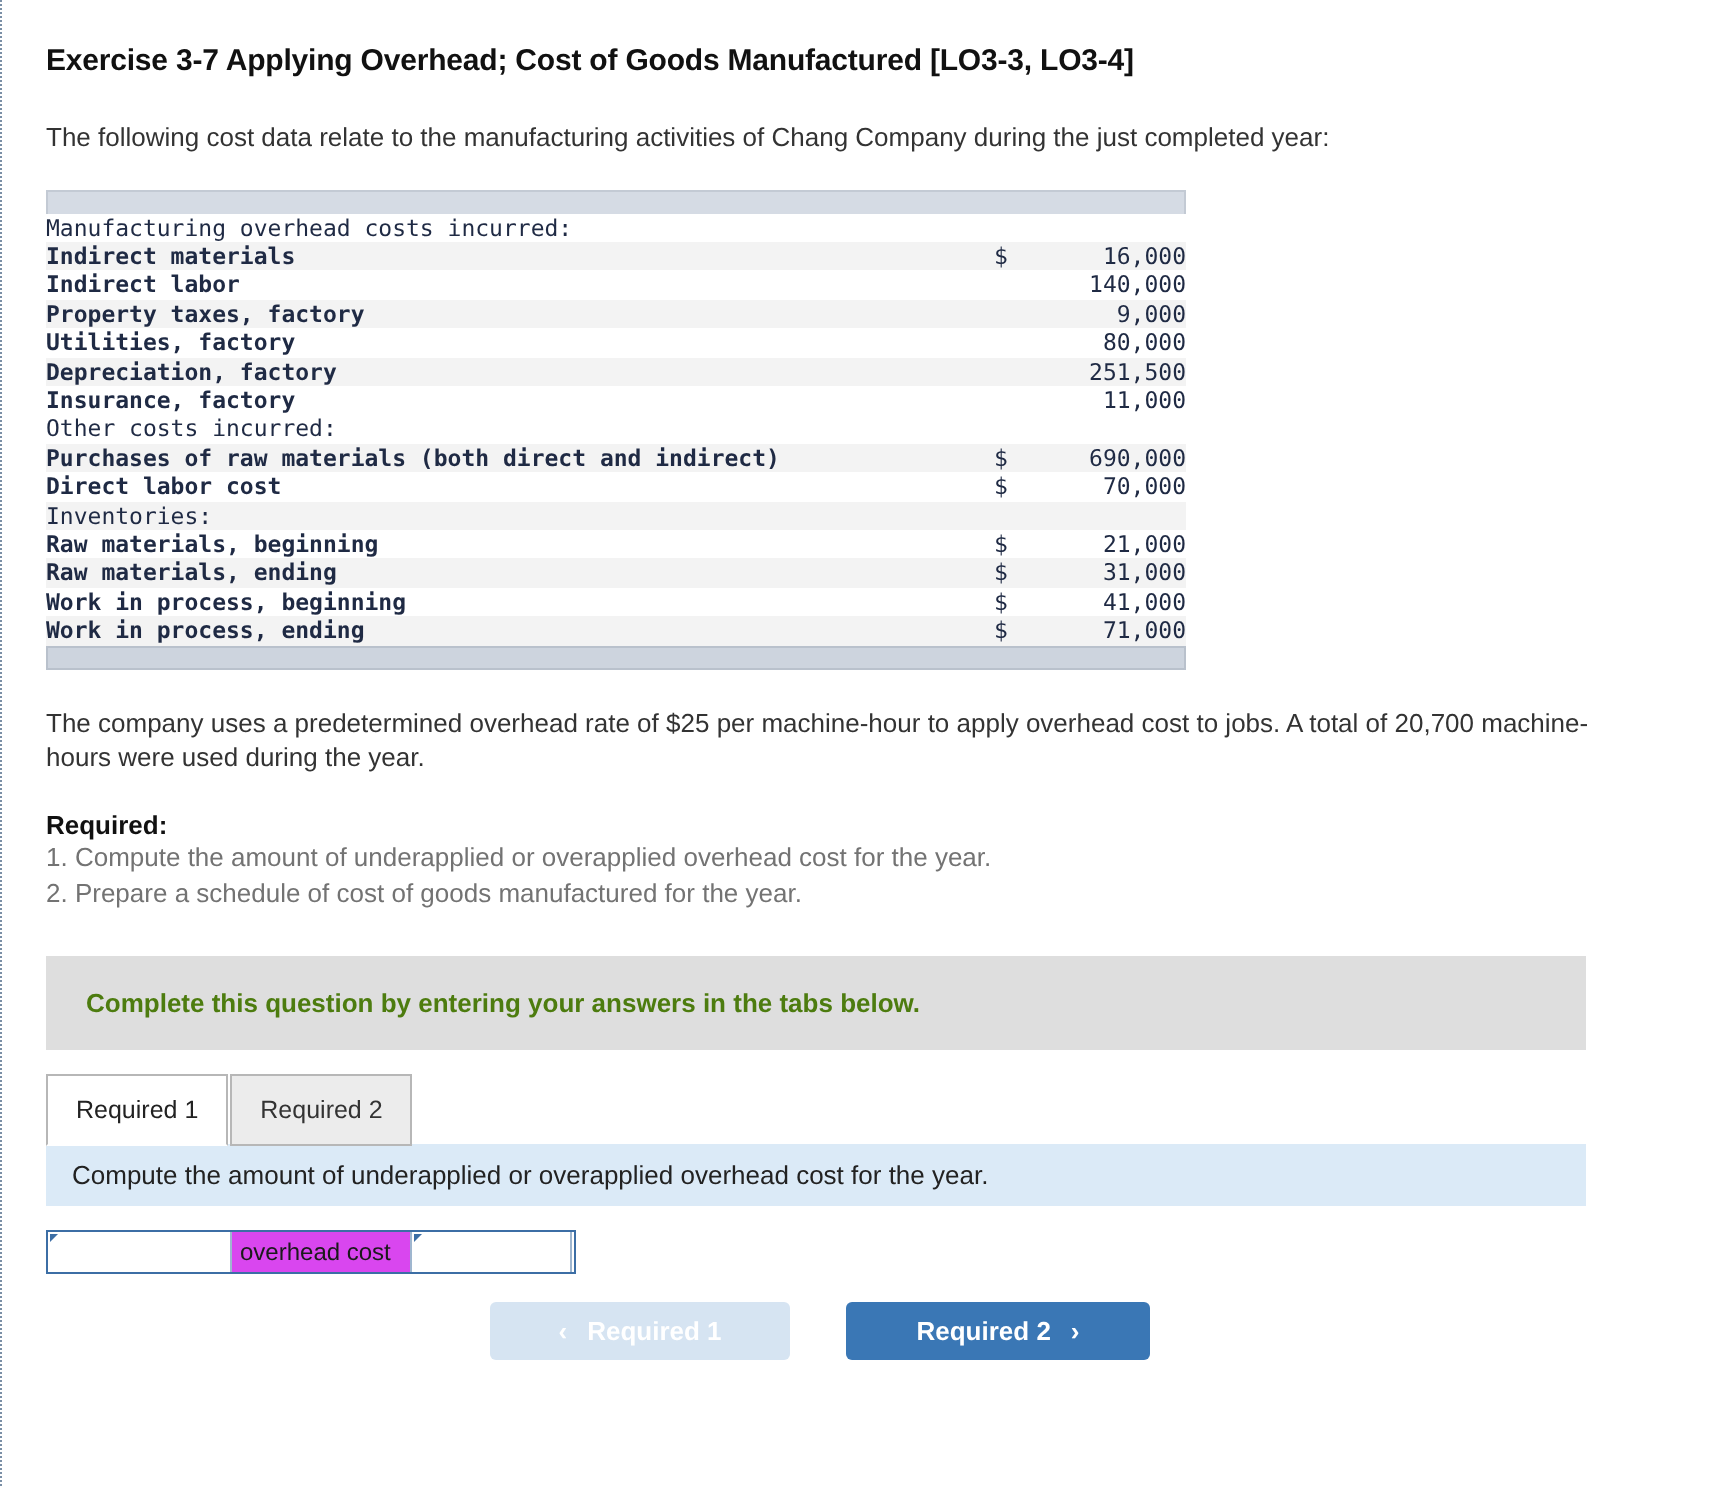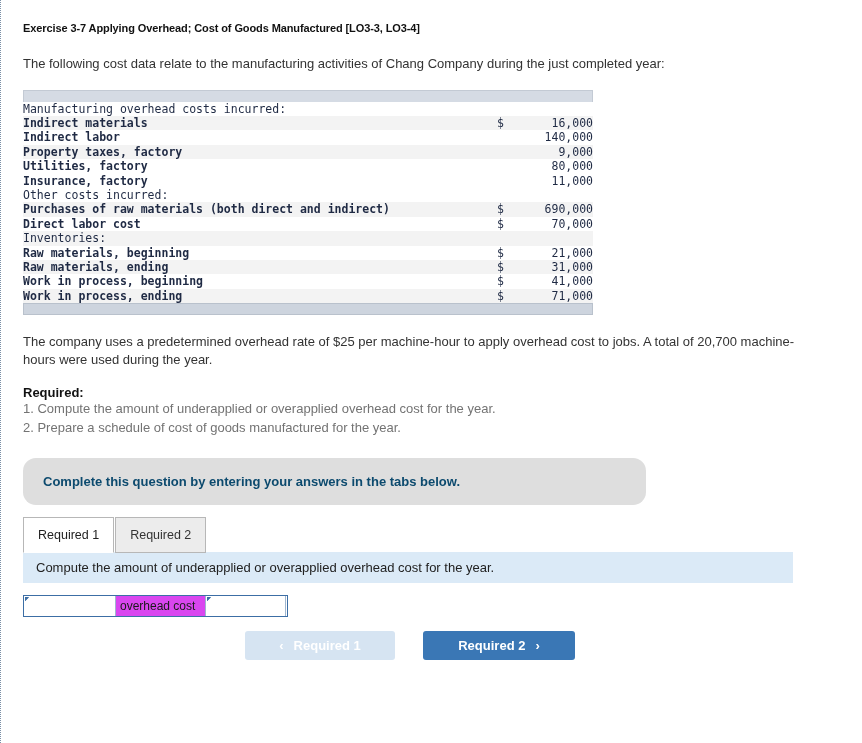--- a/index.html
+++ b/index.html
@@ -24,21 +24,21 @@
     box-sizing: border-box;
     border-left: 1px dotted #7a8fa6;
     padding-left: 10px;
   }
   .inner {
     padding: 0 12px 0 12px;
   }
 
   
   .ex-title {
-    font-size: 11px;
+    font-size: 15px;
     font-weight: bold;
     color: #111111;
     margin: 22px 0 0 0;
     letter-spacing: -0.1px;
   }
 
   
   .intro {
     font-size: 13px;
     color: #333333;
@@ -115,31 +115,30 @@
   }
   .req-line {
     font-size: 13px;
     color: #737373;
     line-height: 1.42;
   }
 
   
   .gray-band {
     margin-top: 21px;
-    width: 623px;
+    width: 770px;
     height: 47px;
     background: #dedede;
     display: flex;
     align-items: center;
     padding-left: 20px;
     box-sizing: border-box;
     font-weight: bold;
     font-size: 13px;
-    color: #0c4a6e;
-    border-radius: 13px;
+    color: #4d7c0f;
   }
 
   
   .tabs {
     margin-top: 12px;
     display: flex;
     align-items: flex-end;
     height: 36px;
     position: relative;
     z-index: 2;
@@ -294,20 +293,25 @@
             <tr class="r-even">
               <td class="lbl indent2">Property taxes, factory</td>
               <td class="cur"></td>
               <td class="amt">9,000</td>
             </tr>
             <tr class="r-odd">
               <td class="lbl indent2">Utilities, factory</td>
               <td class="cur"></td>
               <td class="amt">80,000</td>
             </tr>
+            <tr class="r-even">
+              <td class="lbl indent2">Depreciation, factory</td>
+              <td class="cur"></td>
+              <td class="amt">251,500</td>
+            </tr>
             <tr class="r-odd">
               <td class="lbl indent2">Insurance, factory</td>
               <td class="cur"></td>
               <td class="amt">11,000</td>
             </tr>
             <tr class="r-odd">
               <td class="lbl indent1">Other costs incurred:</td>
               <td class="cur"></td>
               <td class="amt"></td>
             </tr>

